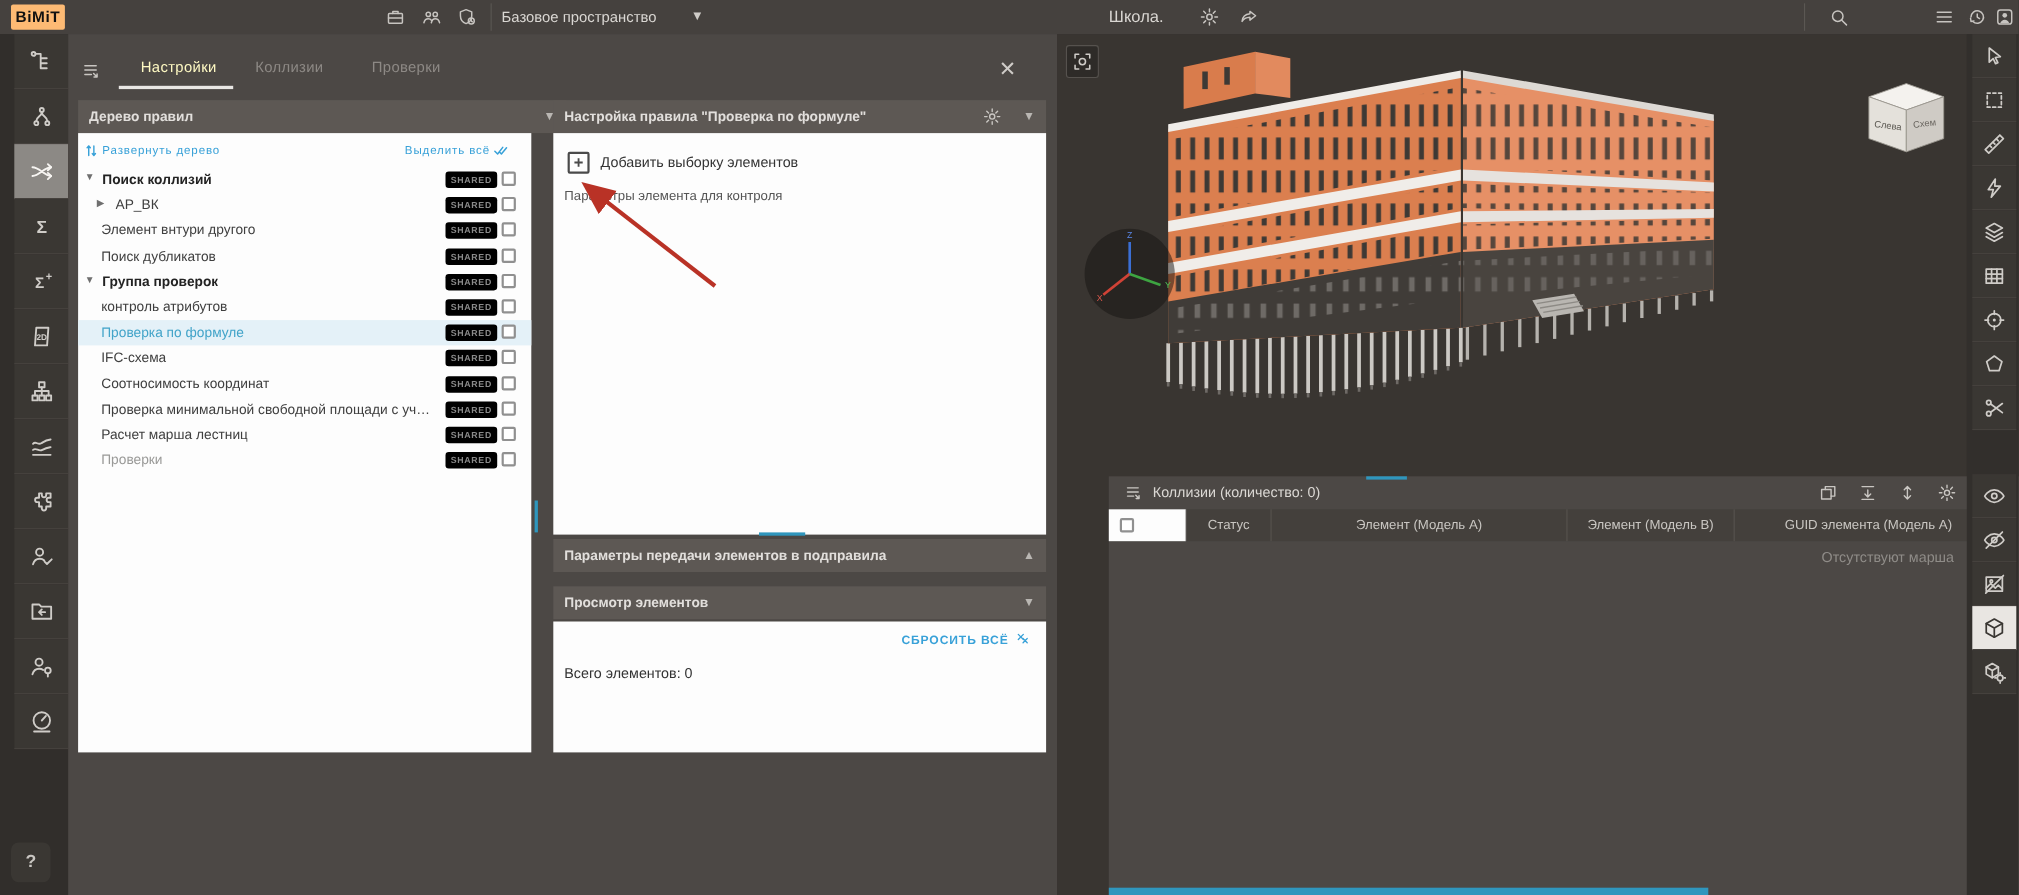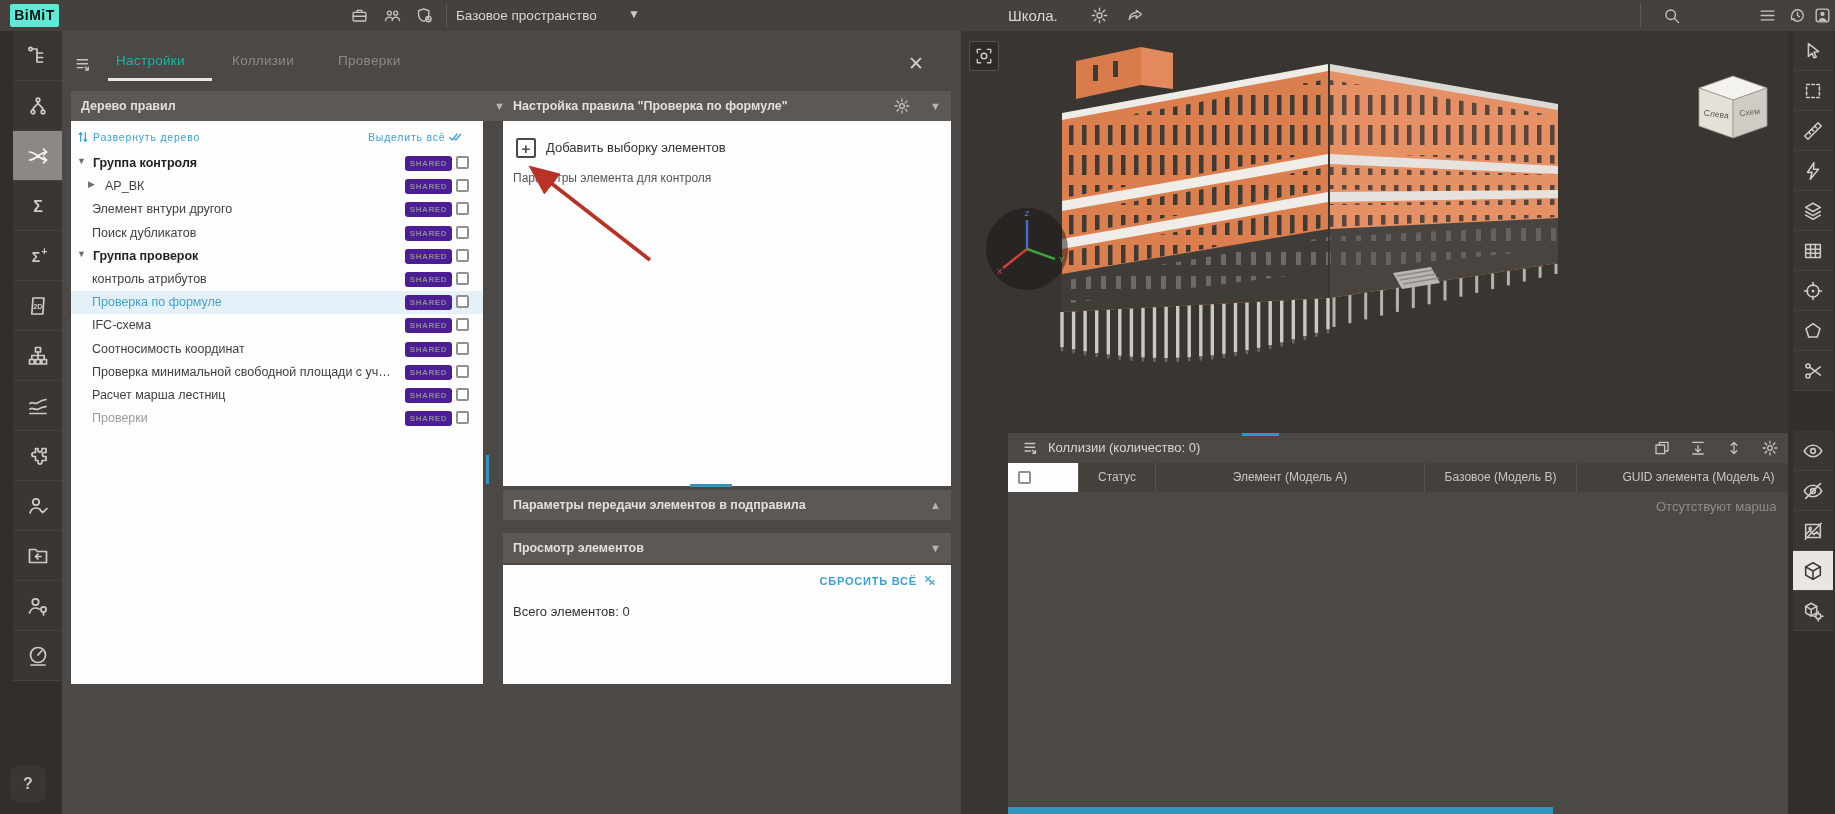--- a/index.html
+++ b/index.html
@@ -2,62 +2,62 @@
 <html><head>
 <meta charset="utf-8">
 <style>
   * { margin:0; padding:0; box-sizing:border-box; }
   html,body { width:1835px; height:814px; overflow:hidden; background:#3a3632;
     font-family:"Liberation Sans", sans-serif; }
   .abs { position:absolute; }
 
   
   #topbar { position:absolute; left:0; top:0; width:1835px; height:31px; background:#45413e; }
-  #logo { position:absolute; left:10px; top:4px; width:49px; height:23px; background:#5eead4;
+  #logo { position:absolute; left:10px; top:4px; width:49px; height:23px; background:#fdba74;
     border-radius:2px; color:#111; font-weight:bold; font-size:14px; text-align:center; line-height:23px; letter-spacing:.5px; }
   .tb-icon { position:absolute; top:6px; width:19px; height:19px; color:#c7c4c0; }
   .tb-sep { position:absolute; top:3px; width:1px; height:25px; background:#5b5753; }
   #workspace-label { position:absolute; left:456px; top:0; height:31px; line-height:31px; color:#d9d6d2; font-size:13.5px; }
   #workspace-caret { position:absolute; left:628px; top:0px; height:31px; line-height:29px; color:#cfccc8; font-size:12px; }
   #project-title { position:absolute; left:1008px; top:0; height:31px; line-height:31px; color:#d9d6d2; font-size:15px; }
 
   
   #leftrail { position:absolute; left:0; top:31px; width:62px; height:783px; background:#312e2b; }
   .lr-cell { position:absolute; left:13px; width:49px; height:50px; background:#3a3733;
     border-bottom:1px solid #45413d; color:#cfccc8; display:flex; align-items:center; justify-content:center; }
   .lr-cell.active { background:#8c8985; color:#f7f5f2; }
   #help-btn { position:absolute; left:10px; top:735px; width:36px; height:36px; background:#3a3733;
     border-radius:7px; color:#c9c6c2; font-size:16px; font-weight:bold; text-align:center; line-height:36px; }
 
   
   #settings { position:absolute; left:62px; top:31px; width:899px; height:783px; background:#4c4845; }
   #menu-collapse { position:absolute; left:12px; top:24px; width:19px; height:19px; color:#c9c6c2; }
   .tab { position:absolute; top:22px; height:24px; font-size:13.5px; letter-spacing:.3px; color:#8d8985; }
-  .tab.active { color:#14b8a6; }
+  .tab.active { color:#fef9c3;margin-left:12px; }
   #tab-underline { position:absolute; left:46px; top:47px; width:104px; height:3px; background:#e9e7e4; }
   #close-x { position:absolute; left:843px; top:22px; width:22px; height:22px; color:#cfccc8; font-size:19px; line-height:22px; text-align:center; }
 
   .subpanel-header { position:absolute; height:30px; background:#5d5854; color:#e2dfdc; font-size:12.5px;
     font-weight:bold; line-height:30px; padding-left:10px; }
   .hdr-caret { position:absolute; right:10px; top:0; color:#b9b6b2; font-size:11px; }
   .white { background:#fdfdfd; position:absolute; }
 
   
   #tree-panel { position:absolute; left:9px; top:60px; width:412px; height:593px; }
   #tree-body { left:0; top:30px; width:412px; height:563px; }
   .blue-link { color:#38a1d8; font-size:10.5px; letter-spacing:.8px; }
   #expand-link-row { position:absolute; left:0; top:6px; width:412px; height:20px; }
   .tree-row { position:absolute; left:0; width:412px; height:23px; font-size:12.5px; color:#3f3f3f; }
   .tree-row .caret { position:absolute; top:4px; font-size:9px; color:#6f6f6f; }
   .tree-row .lbl { position:absolute; top:4px; white-space:nowrap; max-width:300px; overflow:hidden; text-overflow:ellipsis; }
   .tree-row.group .lbl { font-weight:bold; color:#222; }
   .tree-row.selected { background:#e4f1f8; }
   .tree-row.selected .lbl { color:#43a4c9; }
   .tree-row.muted .lbl { color:#9a9a98; }
-  .badge { position:absolute; left:334px; top:4px; width:47px; height:15px; background:#4c1d95; border-radius:3px;
+  .badge { position:absolute; left:334px; top:4px; width:47px; height:15px; background:#000000; border-radius:3px;
     font-size:8px; font-weight:bold; color:#8a8a8a; letter-spacing:.6px; text-align:center; line-height:15px; }
   .cb { position:absolute; width:13px; height:13px; border:2px solid #909090; border-radius:2px; background:#fff; }
   .tree-row .cb { left:385px; top:4px; }
 
   
   #rule-panel { position:absolute; left:441px; top:60px; width:448px; height:593px; }
   #rule-hdr-title { white-space:nowrap; overflow:hidden; max-width:370px; display:inline-block; }
   #rule-gear { position:absolute; right:40px; top:6px; width:18px; height:18px; color:#c9c6c2; }
   #rule-white1 { left:0; top:30px; width:448px; height:365px; }
   #add-selection { position:absolute; left:13px; top:17px; height:20px; color:#333; font-size:13px; }
@@ -318,21 +318,21 @@
         <span class="blue-link abs" style="left:297px;top:4px">Выделить всё</span>
         <span class="abs" style="left:376px;top:2px;width:17px;height:15px;color:#38a1d8">
             <svg class="icon" viewBox="0 0 24 24" fill="none" stroke="currentColor" stroke-width="1.7" stroke-linecap="round" stroke-linejoin="round">
               <path d="M3 13.5l4 4L14.5 8M10.5 15.5l2 2L20 8.5" stroke-width="2.2"></path>
             </svg>
           </span>
       </div>
       <div id="tree-rows">
           <div class="tree-row group" style="top: 31px;">
             <span class="caret" style="left:6px">▼</span>
-            <span class="lbl" style="left:22px">Группа контроля</span>
+            <span class="lbl" style="left:22px">Поиск коллизий</span>
             <span class="badge">SHARED</span>
             <span class="cb"></span>
           </div>
           <div class="tree-row" style="top: 54.2px;">
             <span class="caret" style="left:17px">▶</span>
             <span class="lbl" style="left:34px">АР_ВК</span>
             <span class="badge">SHARED</span>
             <span class="cb"></span>
           </div>
           <div class="tree-row" style="top: 77.4px;">
@@ -609,21 +609,21 @@
           </svg>
         </span></span>
   </div>
   <div id="col-header">
     <div id="col-cb-cell">
         <span class="cb"></span>
       </div>
     <div id="col-cells">
         <div class="col-cell" style="left: 70px; width: 77px;">Статус</div>
         <div class="col-cell" style="left: 147px; width: 269px;">Элемент (Модель A)</div>
-        <div class="col-cell" style="left: 416px; width: 152px;">Базовое (Модель B)</div>
+        <div class="col-cell" style="left: 416px; width: 152px;">Элемент (Модель B)</div>
         <div class="col-cell" style="left: 568px; width: 244px;">GUID элемента (Модель A)</div>
       </div>
   </div>
   <div id="empty-text">Отсутствуют марша</div>
   <div id="col-hscroll"></div>
 </div>
 
 <div id="rightrail">
     <div id="rr-cells">
       <div class="rr-cell" style="top: 0px;">

